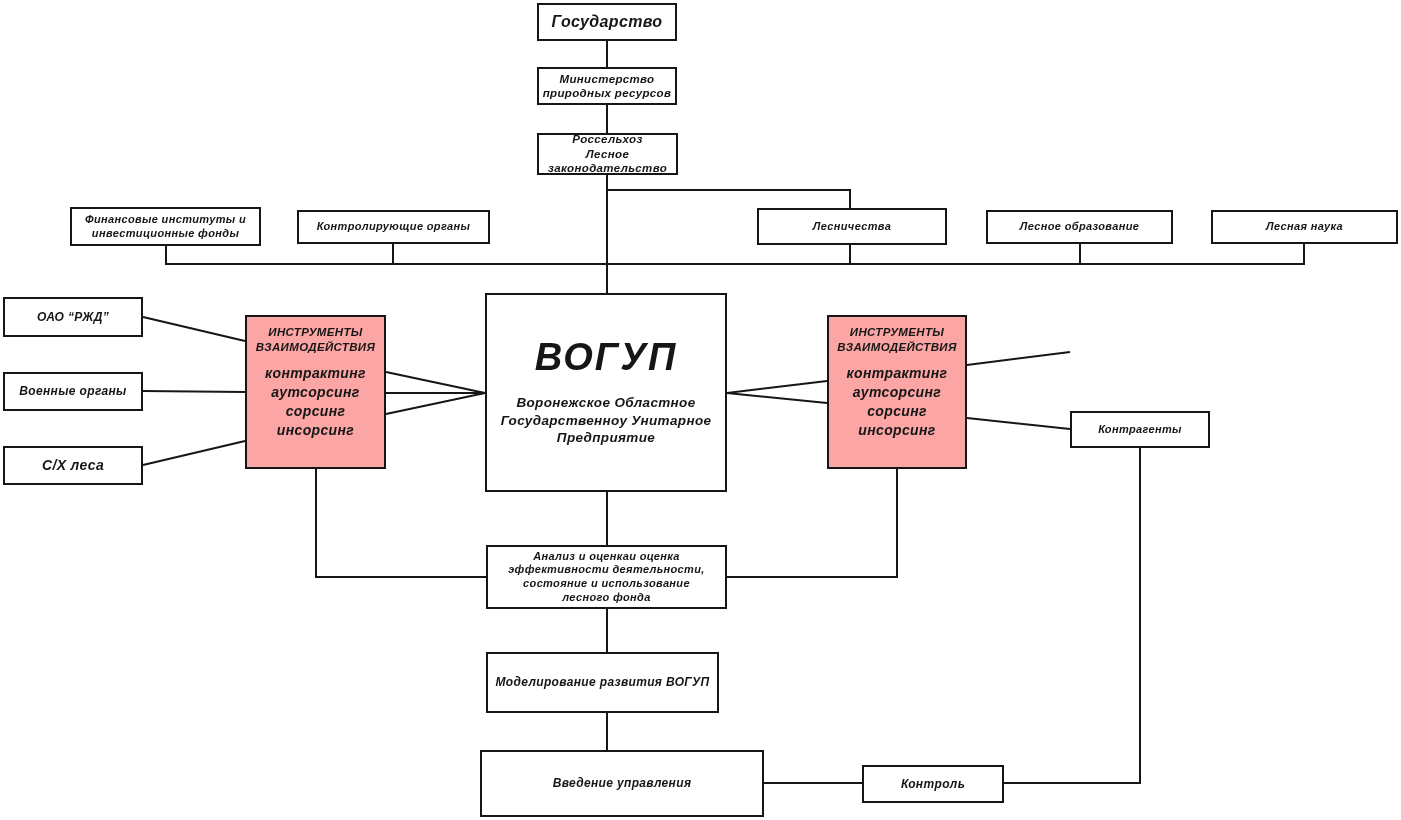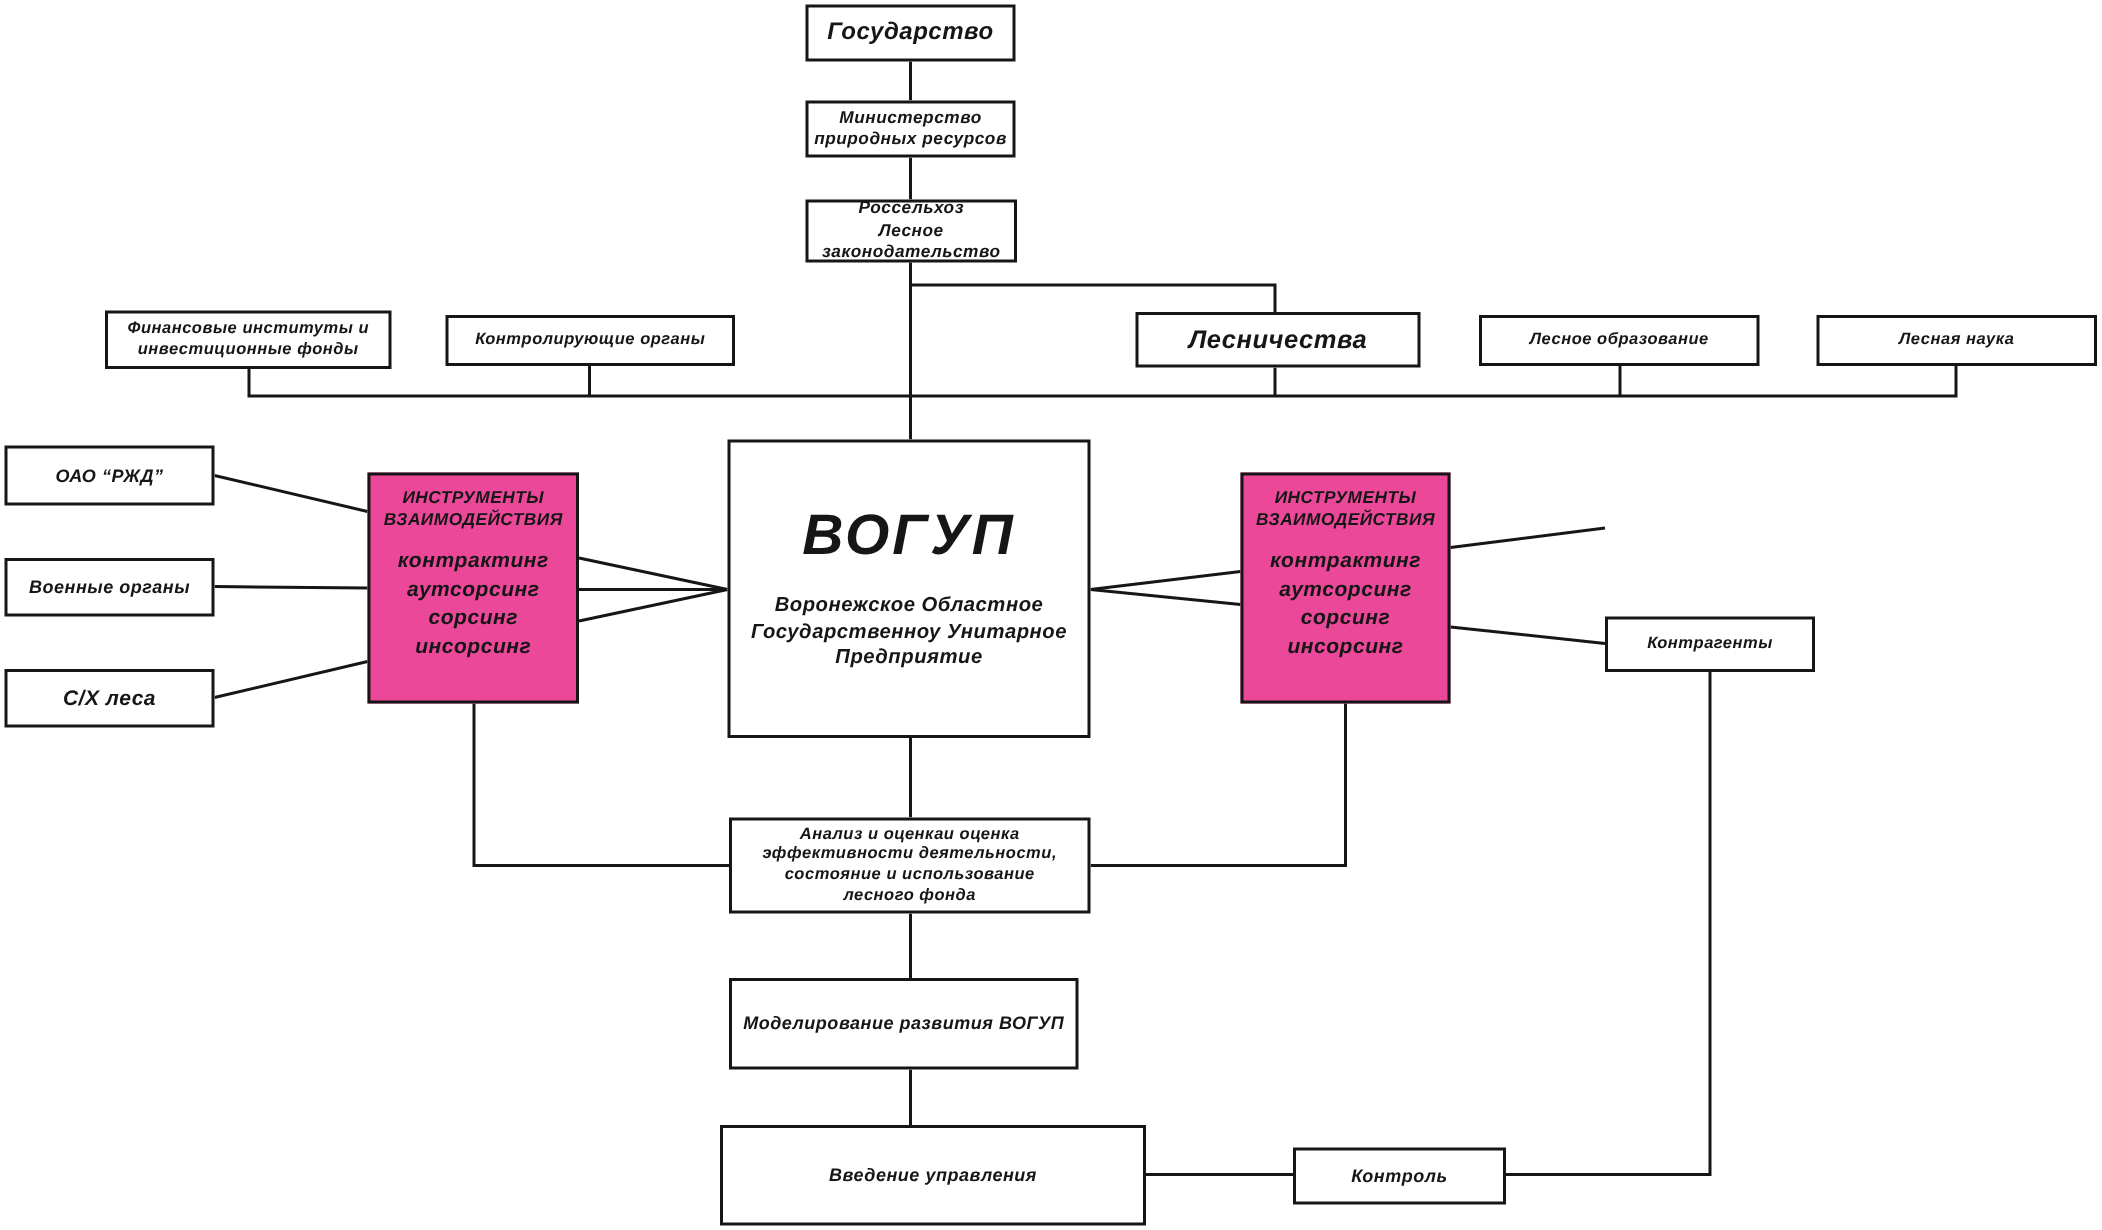--- a/index.html
+++ b/index.html
@@ -8,21 +8,21 @@
     font-family:"Liberation Sans",sans-serif;overflow:hidden;
   }
   svg.wires{position:absolute;left:0;top:0;width:1401px;height:820px;}
   .node{
     position:absolute;box-sizing:border-box;
     border:2px solid #161616;background:#ffffff;color:#161616;
     display:flex;flex-direction:column;align-items:center;justify-content:center;
     text-align:center;font-weight:700;font-style:italic;
     white-space:pre-line;letter-spacing:0.35px;line-height:1.25;
   }
-  .node.gray{background:#ec4899;}
+  .node.gray{background:#fca5a5;}
   .tools-header{font-size:11.5px;line-height:1.3;}
   .tools-items{font-size:14px;line-height:1.35;margin-top:9px;}
   .vogup-title{font-size:38px;letter-spacing:2px;line-height:1;}
   .vogup-sub{font-size:13.5px;margin-top:18px;line-height:1.3;}
 </style>
 </head>
 <body>
 
 <div class="canvas">
 
@@ -68,21 +68,21 @@
 
   <div class="node" style="left:537px;top:133px;width:141px;height:42px;font-size:11.5px">Россельхоз
 Лесное
 законодательство</div>
 
   <div class="node" style="left:70px;top:207px;width:191px;height:39px;font-size:11px">Финансовые институты и
 инвестиционные фонды</div>
 
   <div class="node" style="left:297px;top:210px;width:193px;height:34px;font-size:11px">Контролирующие органы</div>
 
-  <div class="node" style="left:757px;top:208px;width:190px;height:37px;font-size:17px">Лесничества</div>
+  <div class="node" style="left:757px;top:208px;width:190px;height:37px;font-size:11px">Лесничества</div>
 
   <div class="node" style="left:986px;top:210px;width:187px;height:34px;font-size:11px">Лесное образование</div>
 
   <div class="node" style="left:1211px;top:210px;width:187px;height:34px;font-size:11px">Лесная наука</div>
 
   <div class="node" style="left:3px;top:297px;width:140px;height:40px;font-size:12px">ОАО “РЖД”</div>
 
   <div class="node" style="left:3px;top:372px;width:140px;height:39px;font-size:12px">Военные органы</div>
 
   <div class="node" style="left:3px;top:446px;width:140px;height:39px;font-size:14px">С/Х леса</div>

